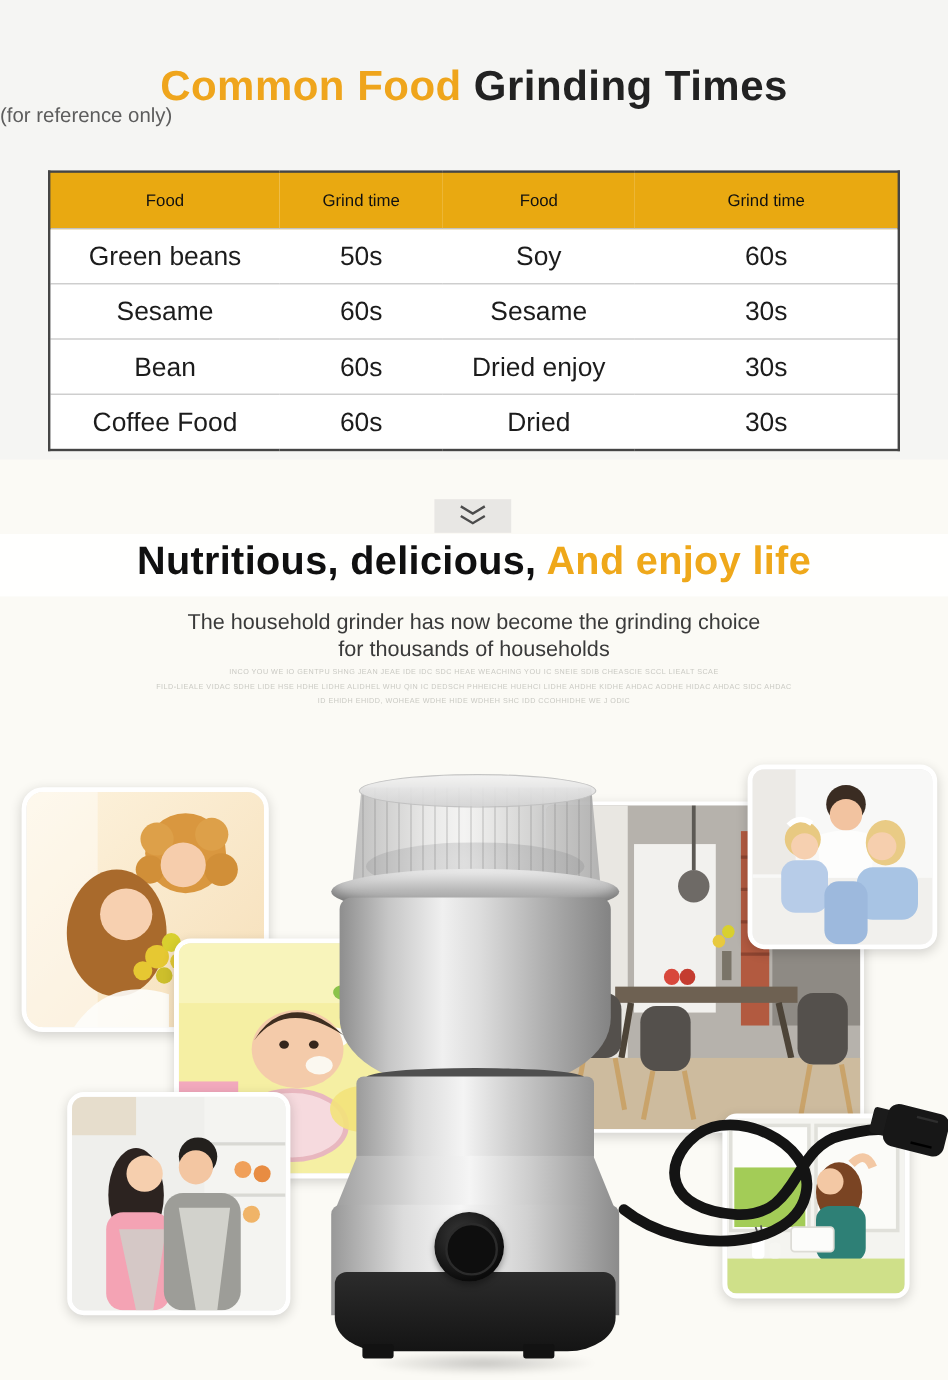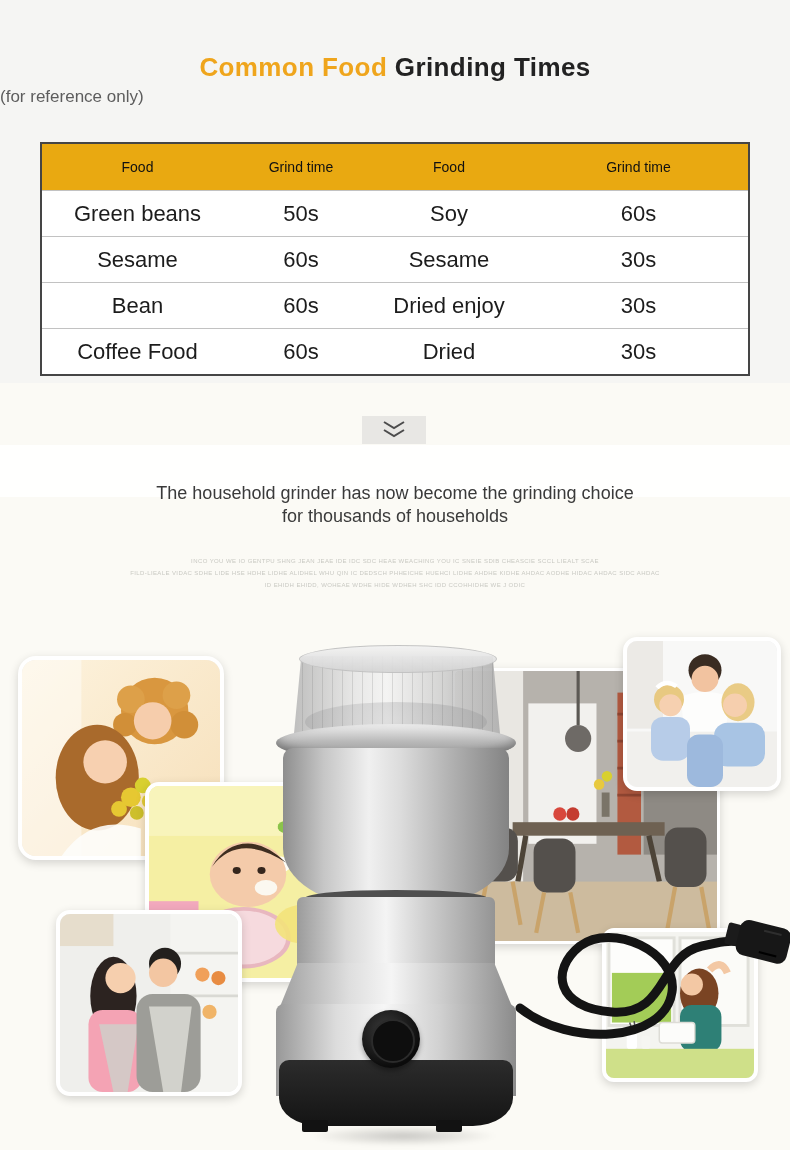--- a/index.html
+++ b/index.html
@@ -2,40 +2,40 @@
 <html><head>
 <meta charset="utf-8">
 <style>
   html,body{margin:0;padding:0;background:#e9e9e9;}
   .page{position:relative;width:790px;height:1150px;margin:0 auto;background:#fbfaf5;
         font-family:"Liberation Sans",sans-serif;overflow:hidden;}
   .top-section{position:absolute;left:0;top:0;width:790px;height:383px;background:#f5f5f3;}
 
   
   .title-row{position:absolute;top:52px;left:0;width:100%;text-align:center;
-             font-size:26px;font-weight:bold;color:#222;letter-spacing:.4px;}
+             font-size:35px;font-weight:bold;color:#222;letter-spacing:.4px;}
   .title-accent{color:#efa51c;}
   .subtitle{position:absolute;top:87px;left:0;width:100%;font-size:17px;color:#5d5d5d;}
 
   
   table.times{position:absolute;left:40px;top:142px;width:708px;border-collapse:collapse;
               table-layout:fixed;background:#fff;border:2px solid #454545;}
   table.times th{background:#e9a911;height:44px;font-size:14px;font-weight:normal;color:#111;}
   table.times td{height:43px;text-align:center;font-size:22px;color:#1c1c1c;border-top:1px solid #c2c2c2;}
 
   
   .scroll-hint{position:absolute;left:362px;top:416px;width:64px;height:28px;background:#e8e7e4;
                display:flex;align-items:center;justify-content:center;}
 
   
   .headline-band{position:absolute;left:0;top:445px;width:790px;height:52px;background:#fffffe;}
   .headline{position:absolute;top:448px;left:0;width:100%;text-align:center;
             font-size:33px;font-weight:bold;color:#101010;letter-spacing:.3px;}
   .headline-accent{color:#efa81a;}
-  .subhead{position:absolute;top:482px;left:0;width:100%;text-align:center;
+  .subhead{position:absolute;top:507px;left:0;width:100%;text-align:center;
            font-size:18px;color:#3a3a3a;line-height:23px;}
   .fineprint{position:absolute;top:555px;left:0;width:100%;text-align:center;
              font-size:6px;color:#c9c9c3;line-height:12px;letter-spacing:.4px;}
 
   
   .photo{position:absolute;border:4px solid #fff;box-shadow:0 3px 10px rgba(0,0,0,.16);
          overflow:hidden;background:#eee;}
   .photo svg{display:block;width:100%;height:100%;}
   #photo-mother{left:18px;top:656px;width:198px;height:196px;border-radius:18px;z-index:1;}
   #photo-baby{left:145px;top:782px;width:225px;height:192px;border-radius:14px;z-index:2;}
@@ -141,20 +141,23 @@
   </table>
 
   <div class="scroll-hint">
     <svg width="30" height="20" viewBox="0 0 30 20">
       <polyline points="5,2 15,8 25,2" fill="none" stroke="#4c4c4c" stroke-width="2"></polyline>
       <polyline points="5,10 15,16 25,10" fill="none" stroke="#4c4c4c" stroke-width="2"></polyline>
     </svg>
   </div>
 
   <div class="headline-band"></div>
+  <div class="headline">
+    <span>Nutritious, delicious,</span><span class="headline-accent"> And enjoy life</span>
+  </div>
   <div class="subhead">
     <div>The household grinder has now become the grinding choice</div>
     <div>for thousands of households</div>
   </div>
   <div class="fineprint">
     <div>INCO YOU WE IO GENTPU SHNG JEAN JEAE IDE IDC SDC HEAE WEACHING YOU IC SNEIE SDIB CHEASCIE SCCL LIEALT SCAE</div>
     <div>FILD-LIEALE VIDAC SDHE LIDE HSE HDHE LIDHE ALIDHEL WHU QIN IC DEDSCH PHHEICHE HUEHCI LIDHE AHDHE KIDHE AHDAC AODHE HIDAC AHDAC SIDC AHDAC</div>
     <div>ID EHIDH EHIDD, WOHEAE WDHE HIDE WDHEH SHC IDD CCOHHIDHE WE J ODIC</div>
   </div>
 

